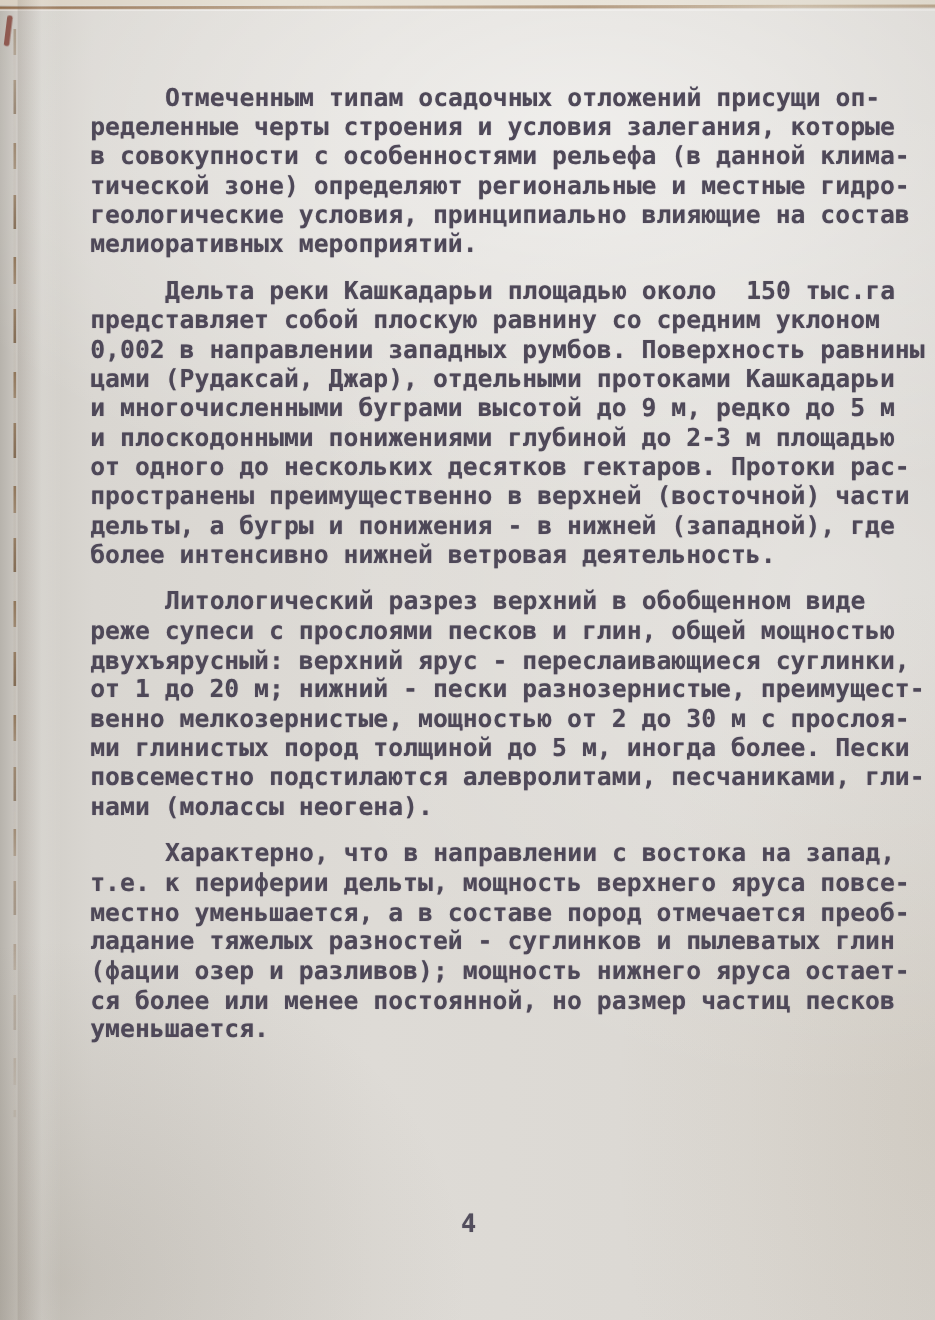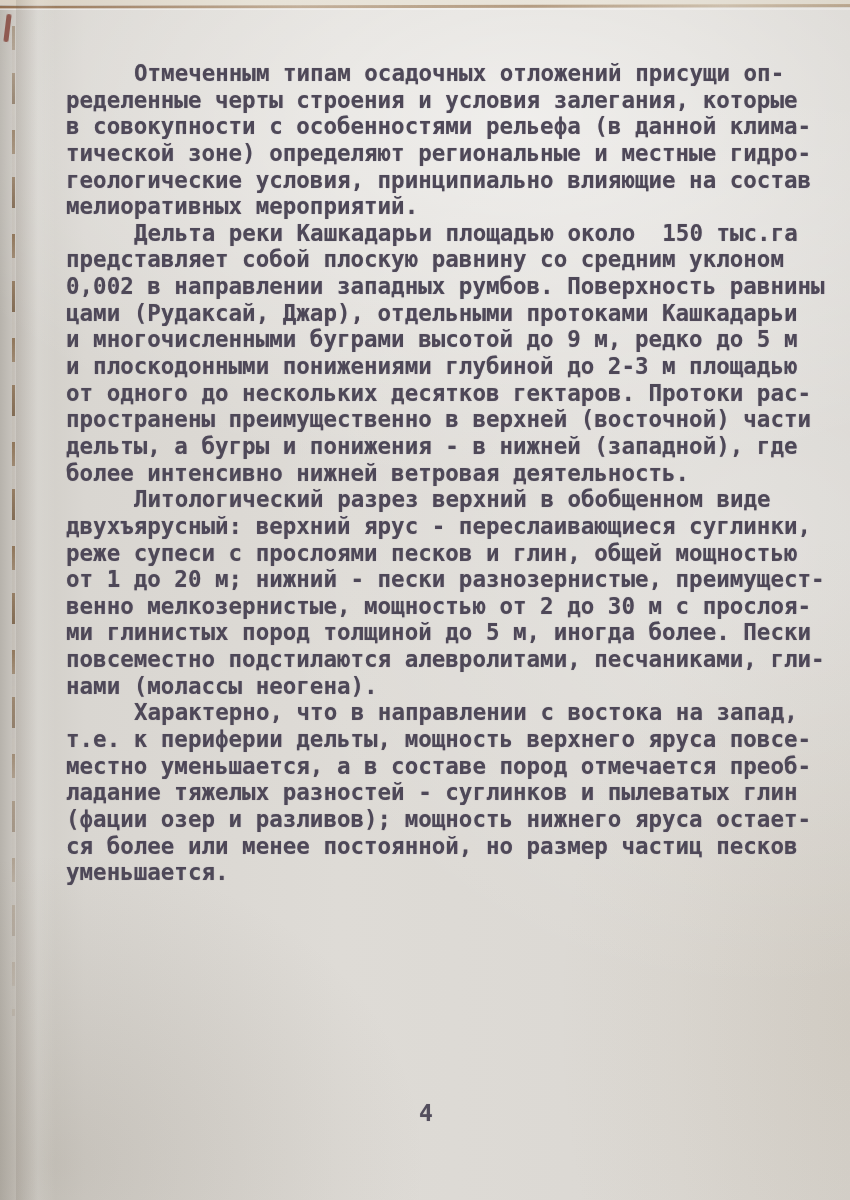--- a/index.html
+++ b/index.html
@@ -77,21 +77,21 @@
   .text-block {
     position: absolute;
     left: 66px; top: 60px;
     width: 762px;
     color: #4e4858;
     font-size: 22.5px;
     line-height: 26.65px;
     font-weight: bold;
     text-shadow: 0 0 1px rgba(80,74,92,0.45);
   }
-  .paragraph { margin: 0; }
+  .paragraph { margin: 16px; }
   .line {
     white-space: pre;
     height: 26.65px;
   }
   .line.first { padding-left: 68px; }
   .page-number {
     position: absolute;
     left: 419px; top: 1100px;
     font-size: 23px;
     font-weight: bold;
@@ -126,22 +126,22 @@
         <div class="line">цами (Рудаксай, Джар), отдельными протоками Кашкадарьи</div>
         <div class="line">и многочисленными буграми высотой до 9 м, редко до 5 м</div>
         <div class="line">и плоскодонными понижениями глубиной до 2-3 м площадью</div>
         <div class="line">от одного до нескольких десятков гектаров. Протоки рас-</div>
         <div class="line">пространены преимущественно в верхней (восточной) части</div>
         <div class="line">дельты, а бугры и понижения - в нижней (западной), где</div>
         <div class="line">более интенсивно нижней ветровая деятельность.</div>
       </div>
       <div class="paragraph">
         <div class="line first">Литологический разрез верхний в обобщенном виде</div>
+        <div class="line">реже супеси с прослоями песков и глин, общей мощностью</div>
         <div class="line">двухъярусный: верхний ярус - переслаивающиеся суглинки,</div>
-        <div class="line">реже супеси с прослоями песков и глин, общей мощностью</div>
         <div class="line">от 1 до 20 м; нижний - пески разнозернистые, преимущест-</div>
         <div class="line">венно мелкозернистые, мощностью от 2 до 30 м с прослоя-</div>
         <div class="line">ми глинистых пород толщиной до 5 м, иногда более. Пески</div>
         <div class="line">повсеместно подстилаются алевролитами, песчаниками, гли-</div>
         <div class="line">нами (молассы неогена).</div>
       </div>
       <div class="paragraph">
         <div class="line first">Характерно, что в направлении с востока на запад,</div>
         <div class="line">т.е. к периферии дельты, мощность верхнего яруса повсе-</div>
         <div class="line">местно уменьшается, а в составе пород отмечается преоб-</div>

